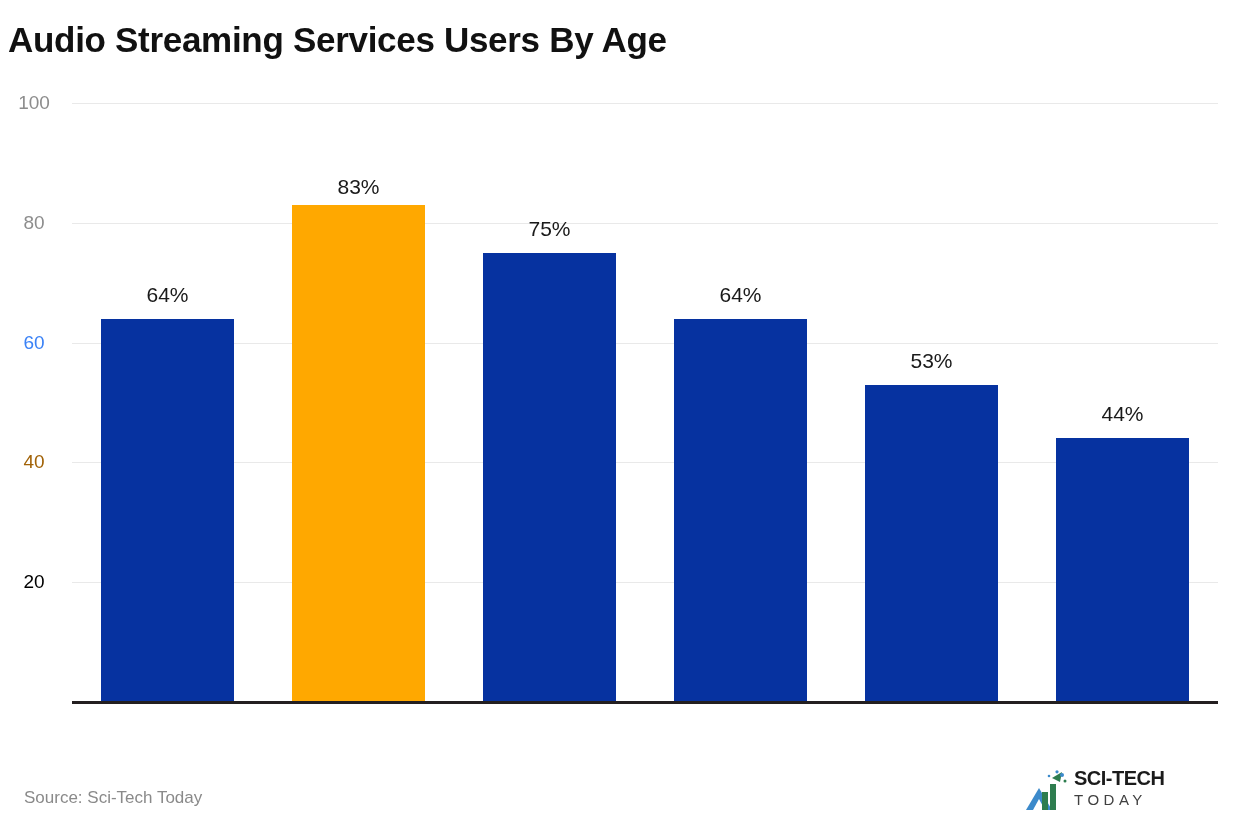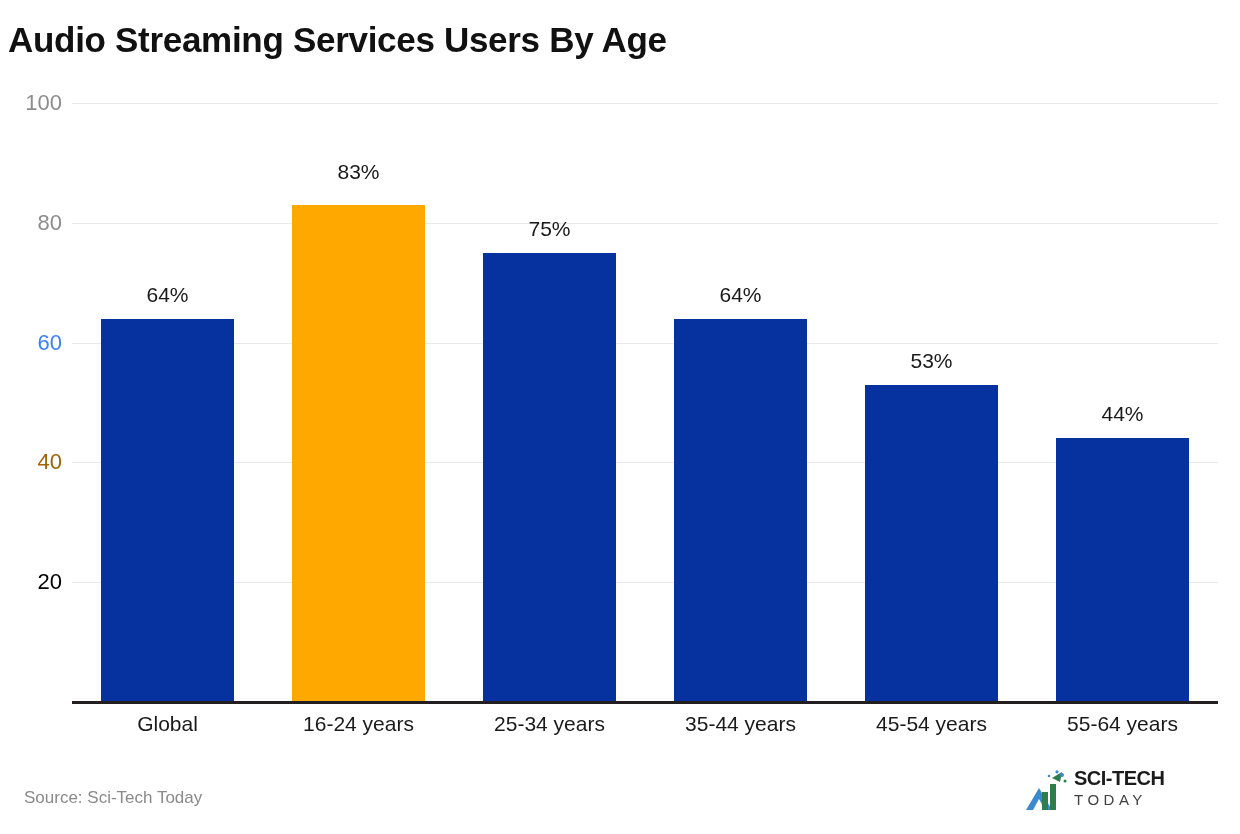--- a/index.html
+++ b/index.html
@@ -56,22 +56,22 @@
     top: 701px;
     width: 1146px;
     height: 3px;
     background: #231f20;
   }
 
   .y-tick-label {
     position: absolute;
     right: 0;
     width: 56px;
-    text-align: right;
-    font-size: 22px;
+    text-align: center;
+    font-size: 19px;
     color: #8d8d8d;
     transform: translateY(-50%);
     font-family: "Liberation Sans", sans-serif;
   }
   .y-axis {
     position: absolute;
     left: 0;
     top: 96px;
     width: 62px;
     height: 606px;
@@ -196,21 +196,21 @@
       <div class="gridline" style="top: 486.2px; background: rgb(233, 233, 233);"></div>
     </div>
 
   <div class="bars-layer" id="bars-layer">
       <div class="bar-group" style="left: 29px; width: 133px;">
         <div class="bar" style="top: 222.64px; background: rgb(6, 50, 160);"></div>
         <div class="bar-value" style="top: 186.64px; color: rgb(26, 26, 26);">64%</div>
       </div>
       <div class="bar-group" style="left: 220px; width: 133px;">
         <div class="bar" style="top: 108.83px; background: rgb(255, 168, 0);"></div>
-        <div class="bar-value" style="top: 64px; color: rgb(26, 26, 26);">83%</div>
+        <div class="bar-value" style="top: 79px; color: rgb(26, 26, 26);">83%</div>
       </div>
       <div class="bar-group" style="left: 411px; width: 133px;">
         <div class="bar" style="top: 156.75px; background: rgb(6, 50, 160);"></div>
         <div class="bar-value" style="top: 120.75px; color: rgb(26, 26, 26);">75%</div>
       </div>
       <div class="bar-group" style="left: 602px; width: 133px;">
         <div class="bar" style="top: 222.64px; background: rgb(6, 50, 160);"></div>
         <div class="bar-value" style="top: 186.64px; color: rgb(26, 26, 26);">64%</div>
       </div>
       <div class="bar-group" style="left: 793px; width: 133px;">
@@ -218,28 +218,20 @@
         <div class="bar-value" style="top: 252.53px; color: rgb(26, 26, 26);">53%</div>
       </div>
       <div class="bar-group" style="left: 984px; width: 133px;">
         <div class="bar" style="top: 342.44px; background: rgb(6, 50, 160);"></div>
         <div class="bar-value" style="top: 306.44px; color: rgb(26, 26, 26);">44%</div>
       </div>
     </div>
 
   <div class="axis-baseline"></div>
 
-  <div class="cat-layer" id="cat-layer">
-      <div class="cat-label" style="left: 0px; width: 191px; color: rgb(26, 26, 26);">Global</div>
-      <div class="cat-label" style="left: 191px; width: 191px; color: rgb(26, 26, 26);">16-24 years</div>
-      <div class="cat-label" style="left: 382px; width: 191px; color: rgb(26, 26, 26);">25-34 years</div>
-      <div class="cat-label" style="left: 573px; width: 191px; color: rgb(26, 26, 26);">35-44 years</div>
-      <div class="cat-label" style="left: 764px; width: 191px; color: rgb(26, 26, 26);">45-54 years</div>
-      <div class="cat-label" style="left: 955px; width: 191px; color: rgb(26, 26, 26);">55-64 years</div>
-    </div>
 
   <div class="source-note">Source: Sci-Tech Today</div>
 
   <div class="logo">
     <svg class="logo-mark" viewBox="0 0 48 44">
       <polygon points="4,40 17,18 30,40" fill="#3C8ACB"></polygon>
       <polygon points="11,40 17,29 23,40" fill="#FFFFFF"></polygon>
       <rect x="20" y="22" width="6" height="18" fill="#2E7D4F"></rect>
       <rect x="28" y="14" width="6" height="26" fill="#2E7D4F"></rect>
       <polygon points="30,8 40,2 38,12" fill="#2E7D4F"></polygon>

